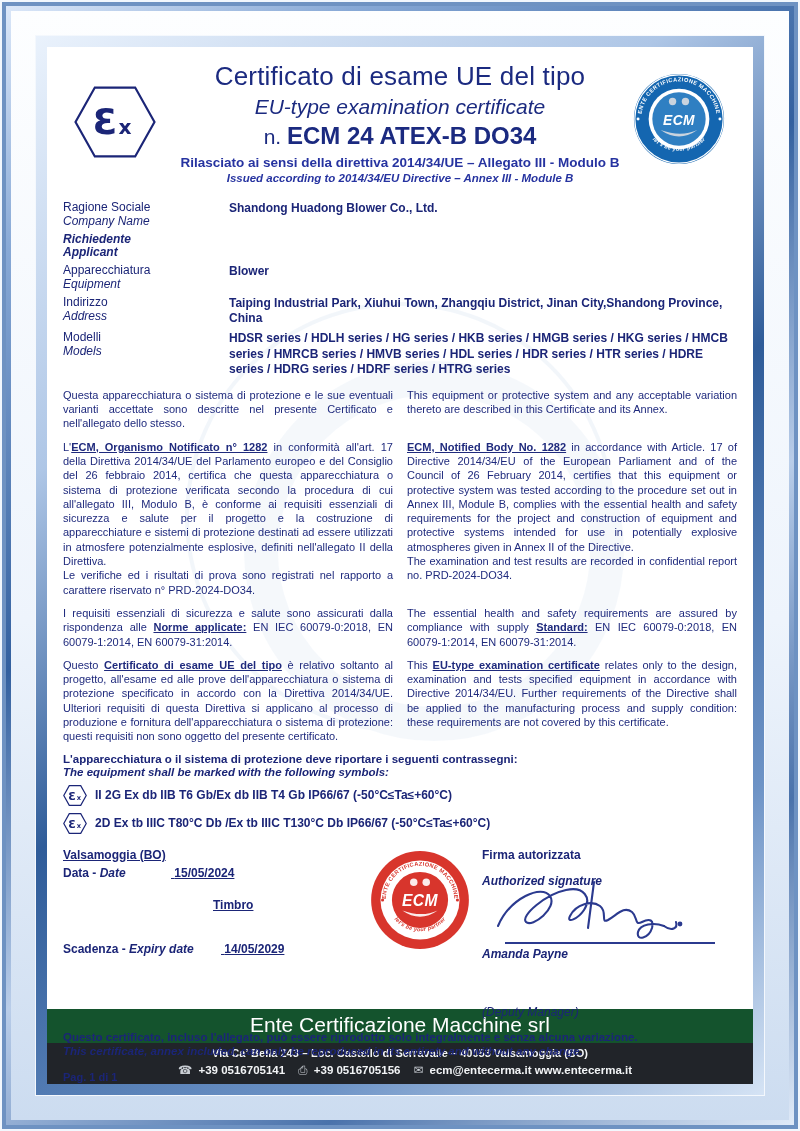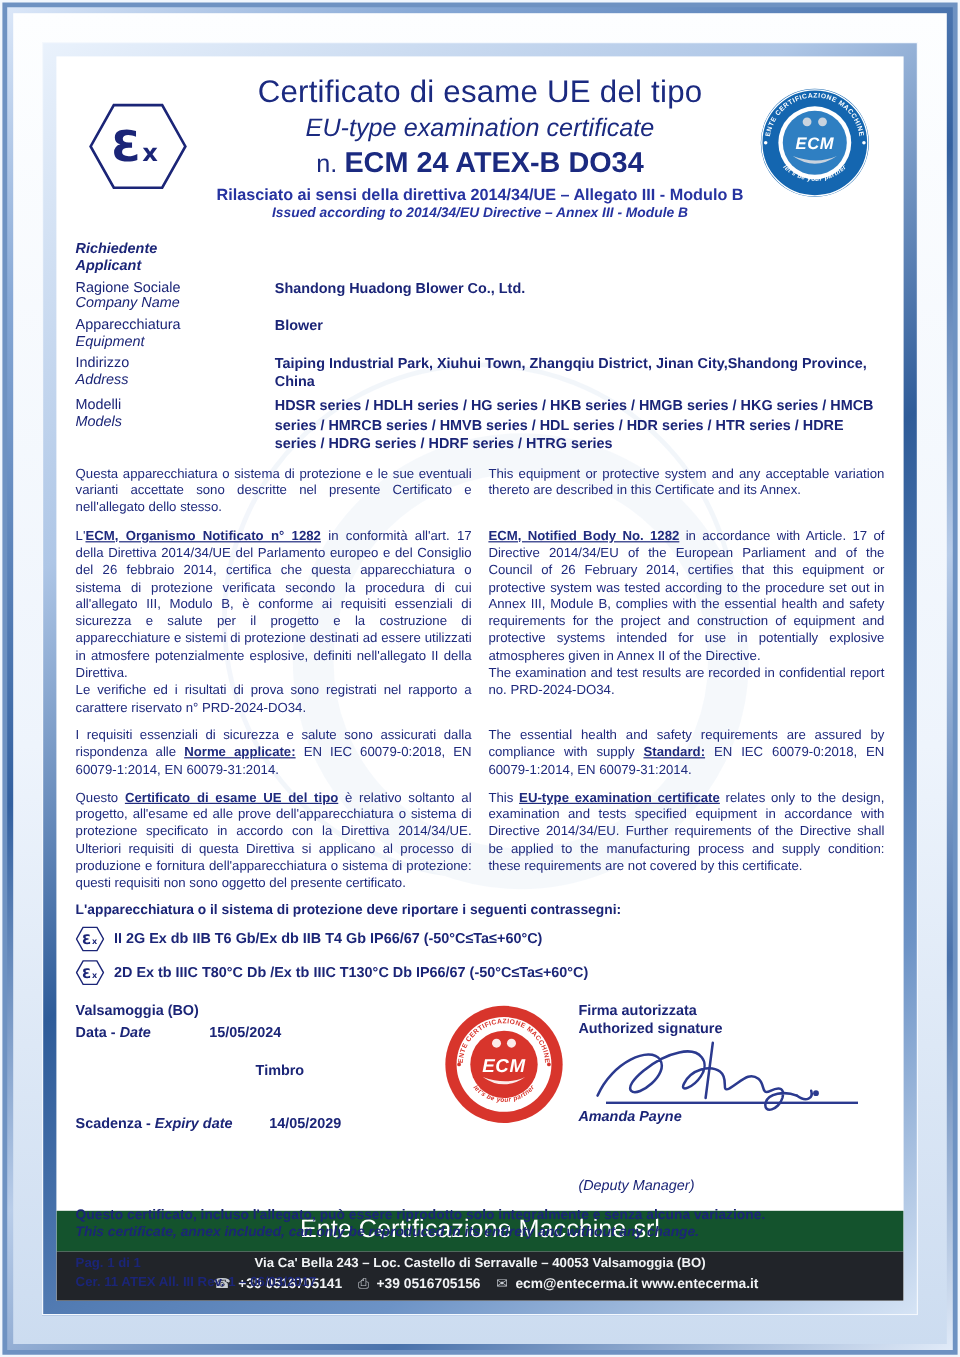--- a/index.html
+++ b/index.html
@@ -62,31 +62,31 @@
 
   
   .markings{ margin-top:9px; }
   .mark-intro-it{ font-size:11.5px; font-weight:700; }
   .mark-intro-en{ font-size:11.5px; font-weight:700; font-style:italic; margin-top:1px; }
   .mark-item{ display:flex; align-items:center; gap:8px; margin-top:7px; font-size:12px; font-weight:700; }
   .mark-item svg{ flex:none; }
 
   
   .bottom-grid{ display:grid; grid-template-columns:295px 1fr 255px; margin-top:14px; align-items:start; }
-  .issue-left{ font-size:12px; font-weight:600; }
+  .issue-left{ font-size:12px; font-weight:600;text-decoration:underline; }
   .issue-row{ margin-top:4px; }
   .issue-lbl{ display:inline-block; width:108px; }
   .issue-lbl i{ font-style:italic; }
   .issue-lbl.wide{ width:158px; }
   .timbro{ margin:18px 0 0 150px; font-weight:700; }
   .expiry-row{ margin-top:30px; }
   .stamp-wrap{ text-align:center; }
   .sig-block{ text-align:left; position:relative; font-size:12px; }
   .sig-title-it{ font-weight:700; }
-  .sig-title-en{ font-weight:700; margin-top:1px; }
+  .sig-title-en{ font-weight:700; font-style:italic; margin-top:12px; }
   .sig-scribble{ position:absolute; left:8px; top:26px; pointer-events:none; }
   .sig-line{ width:210px; margin:54px auto 0; border-bottom:2px solid #2b3a8f; }
   .sig-name{ font-weight:700; font-style:italic; margin-top:3px; }
   .sig-role{ font-weight:400; font-style:italic;margin-top:44px; }
 
   .test-report{ margin-top:8px; font-size:12px; }
   .test-report .lbl{ font-style:italic; font-weight:700; }
   .test-report .val{ font-weight:700; }
 
   .repro-note{ margin-top:12px; font-size:11.5px; font-weight:600; }
@@ -156,33 +156,33 @@
         </div>
 
         <div class="title-it">Certificato di esame UE del tipo</div>
         <div class="title-en">EU-type examination certificate</div>
         <div class="cert-no"><span>n. </span><b>ECM 24 ATEX-B DO34</b></div>
         <div class="issued-it">Rilasciato ai sensi della direttiva 2014/34/UE – Allegato III - Modulo B</div>
         <div class="issued-en">Issued according to 2014/34/EU Directive – Annex III - Module B</div>
       </div>
 
       <div class="applicant">
+        <div class="app-row">
+          <div class="app-label">
+            <div class="lit">Ragione Sociale</div>
+            <div class="len">Company Name</div>
+          </div>
+          <div class="app-value">Shandong Huadong Blower Co., Ltd.</div>
+        </div>
         <div class="app-row head">
           <div class="app-label">
             <div class="lit">Richiedente</div>
             <div class="len">Applicant</div>
           </div>
           <div class="app-value"></div>
-        </div>
-        <div class="app-row">
-          <div class="app-label">
-            <div class="lit">Ragione Sociale</div>
-            <div class="len">Company Name</div>
-          </div>
-          <div class="app-value">Shandong Huadong Blower Co., Ltd.</div>
         </div>
         <div class="app-row">
           <div class="app-label">
             <div class="lit">Apparecchiatura</div>
             <div class="len">Equipment</div>
           </div>
           <div class="app-value">Blower</div>
         </div>
         <div class="app-row">
           <div class="app-label">
@@ -209,20 +209,21 @@
 
         <p class="bp"><span>I requisiti essenziali di sicurezza e salute sono assicurati dalla rispondenza alle </span><b>Norme applicate:</b><span> EN IEC 60079-0:2018, EN 60079-1:2014, EN 60079-31:2014.</span></p>
         <p class="bp"><span>The essential health and safety requirements are assured by compliance with supply </span><b>Standard:</b><span> EN IEC 60079-0:2018, EN 60079-1:2014, EN 60079-31:2014.</span></p>
 
         <p class="bp"><span>Questo </span><b>Certificato di esame UE del tipo</b><span> è relativo soltanto al progetto, all'esame ed alle prove dell'apparecchiatura o sistema di protezione specificato in accordo con la Direttiva 2014/34/UE. Ulteriori requisiti di questa Direttiva si applicano al processo di produzione e fornitura dell'apparecchiatura o sistema di protezione: questi requisiti non sono oggetto del presente certificato.</span></p>
         <p class="bp"><span>This </span><b>EU-type examination certificate</b><span> relates only to the design, examination and tests specified equipment in accordance with Directive 2014/34/EU. Further requirements of the Directive shall be applied to the manufacturing process and supply condition: these requirements are not covered by this certificate.</span></p>
       </div>
 
       <div class="markings">
         <div class="mark-intro-it">L'apparecchiatura o il sistema di protezione deve riportare i seguenti contrassegni:</div>
+        <div class="mark-intro-en">The equipment shall be marked with the following symbols:</div>
 
         <div class="mark-item">
           <svg width="24" height="21" viewBox="0 0 100 88">
             <polygon points="26,3 74,3 97,44 74,85 26,85 3,44" fill="#ffffff" stroke="#1b2577" stroke-width="5"></polygon>
             <text x="38" y="62" text-anchor="middle" class="hex-text" font-size="46">Ɛ</text>
             <text x="66" y="62" text-anchor="middle" class="hex-text" font-size="28">x</text>
           </svg>
           <b>II 2G Ex db IIB T6 Gb/Ex db IIB T4 Gb IP66/67 (-50°C≤Ta≤+60°C)</b>
         </div>
         <div class="mark-item">

